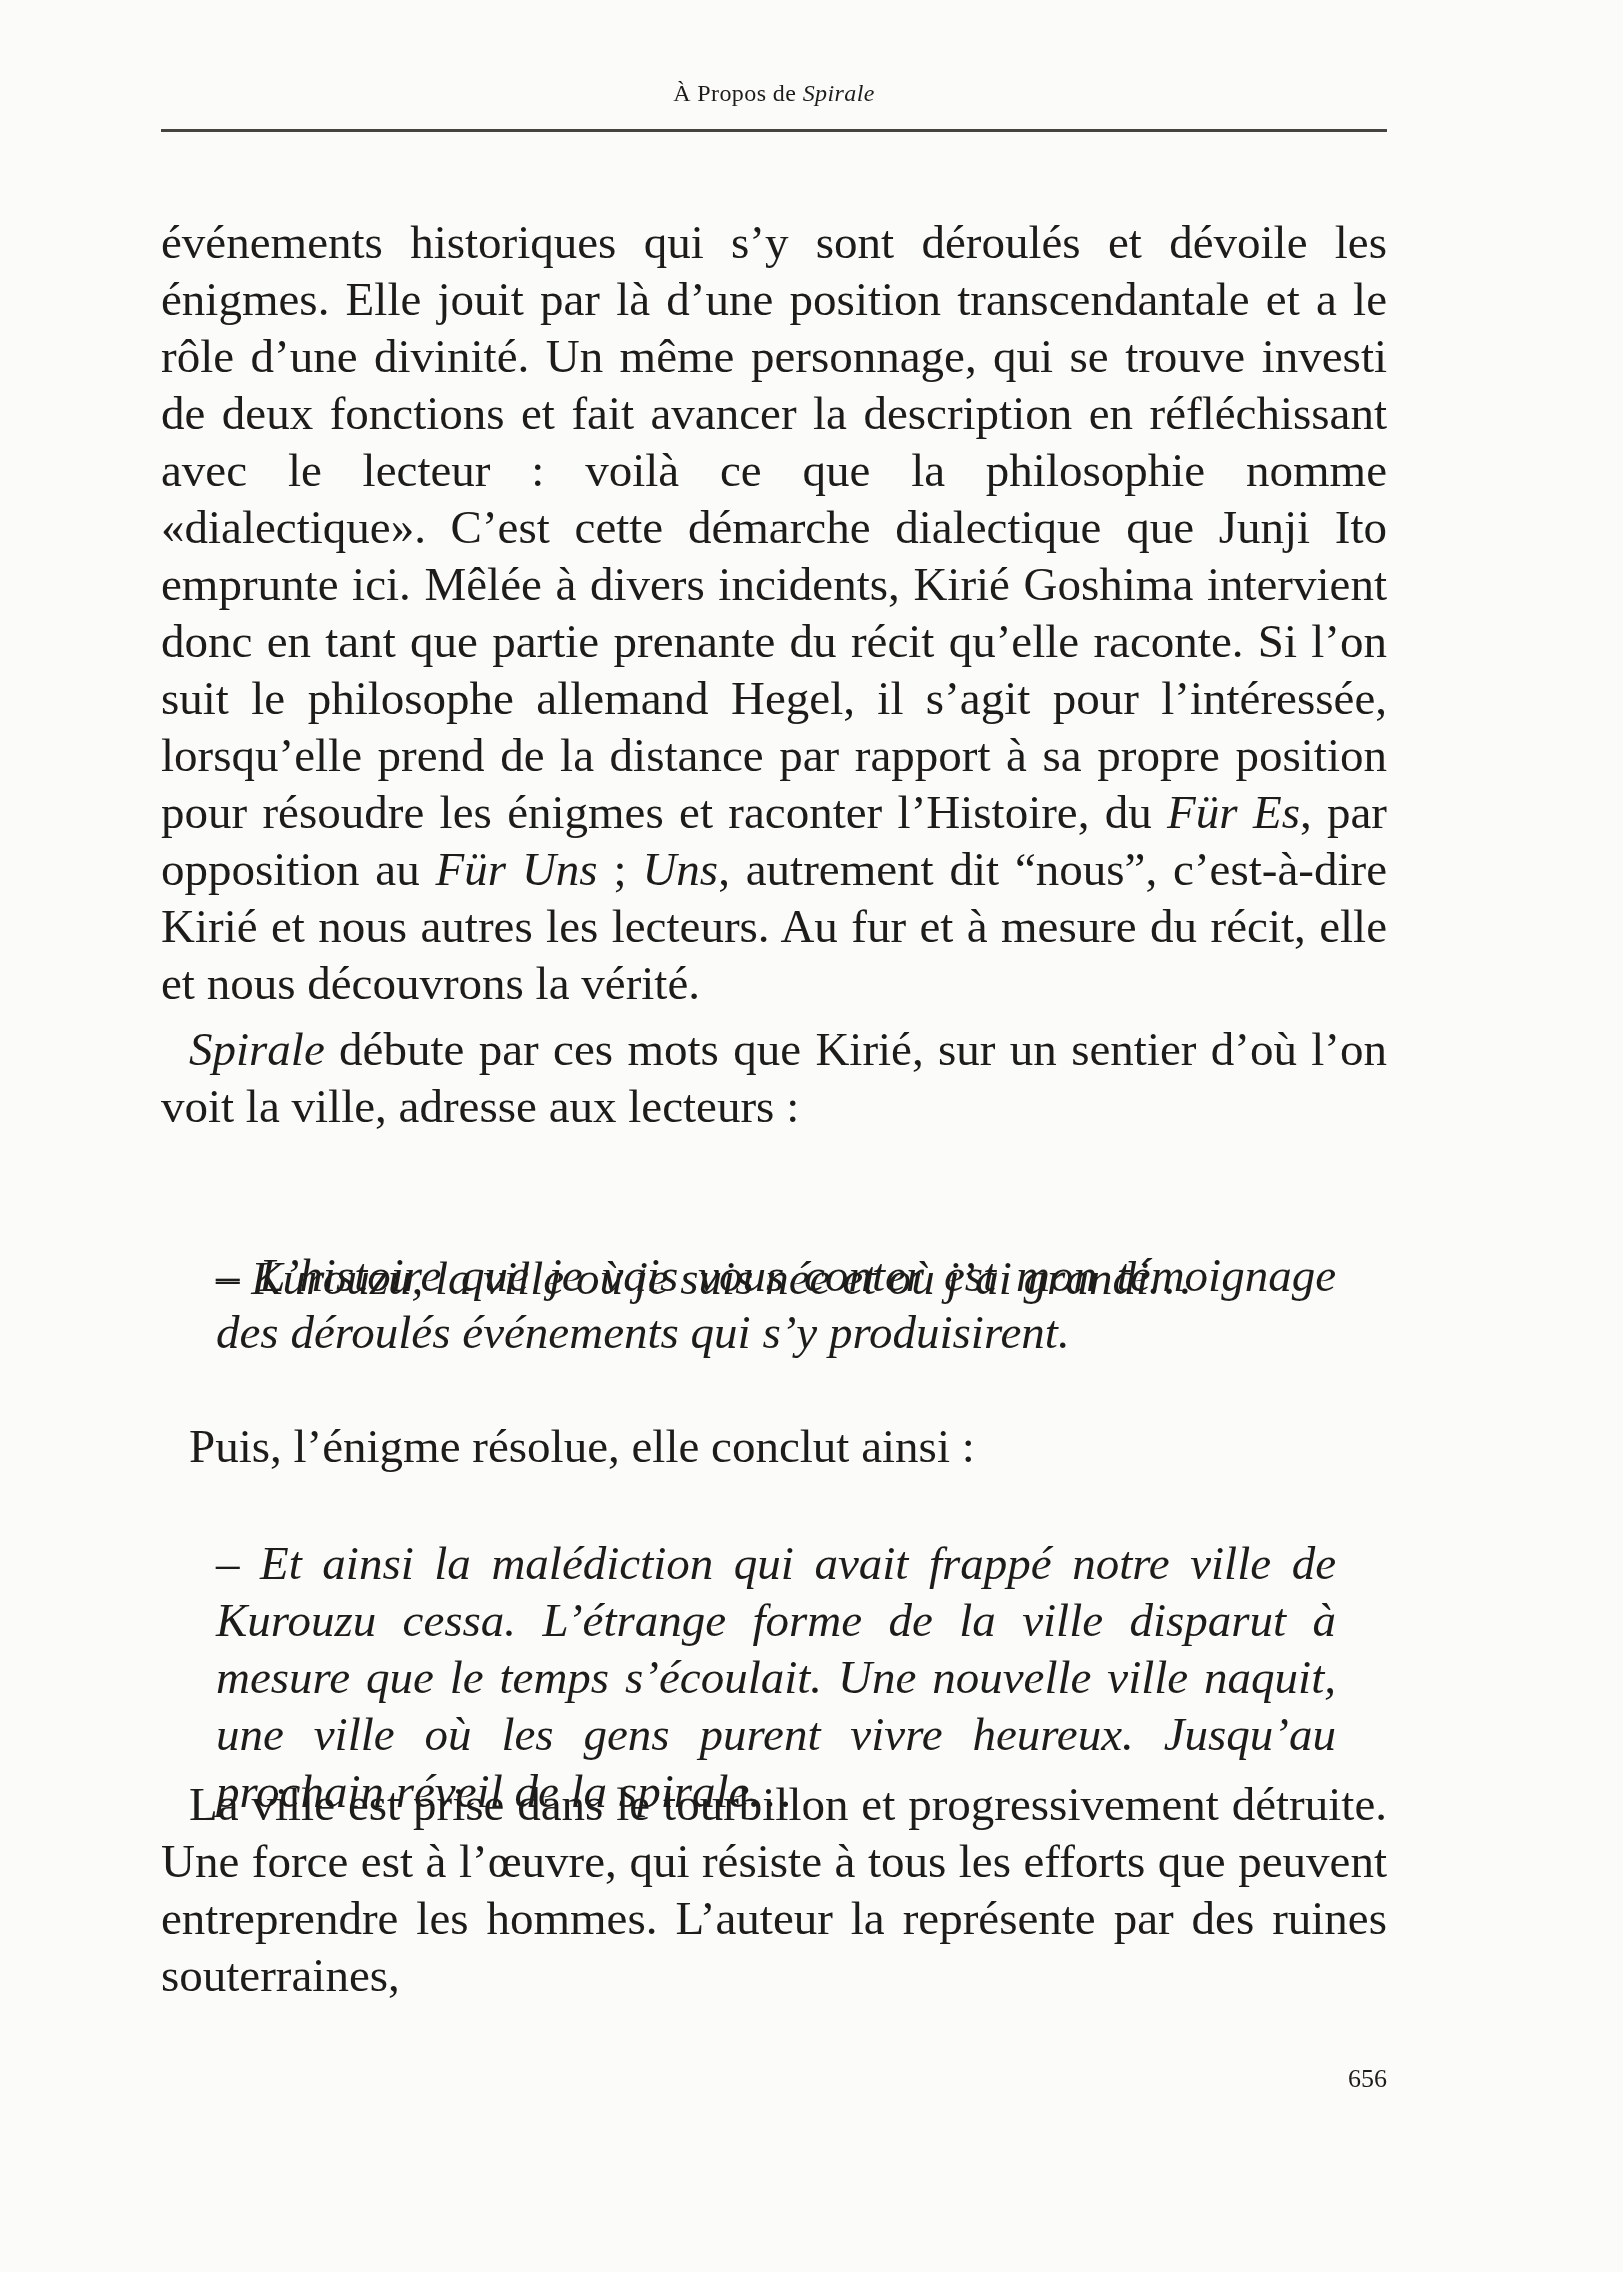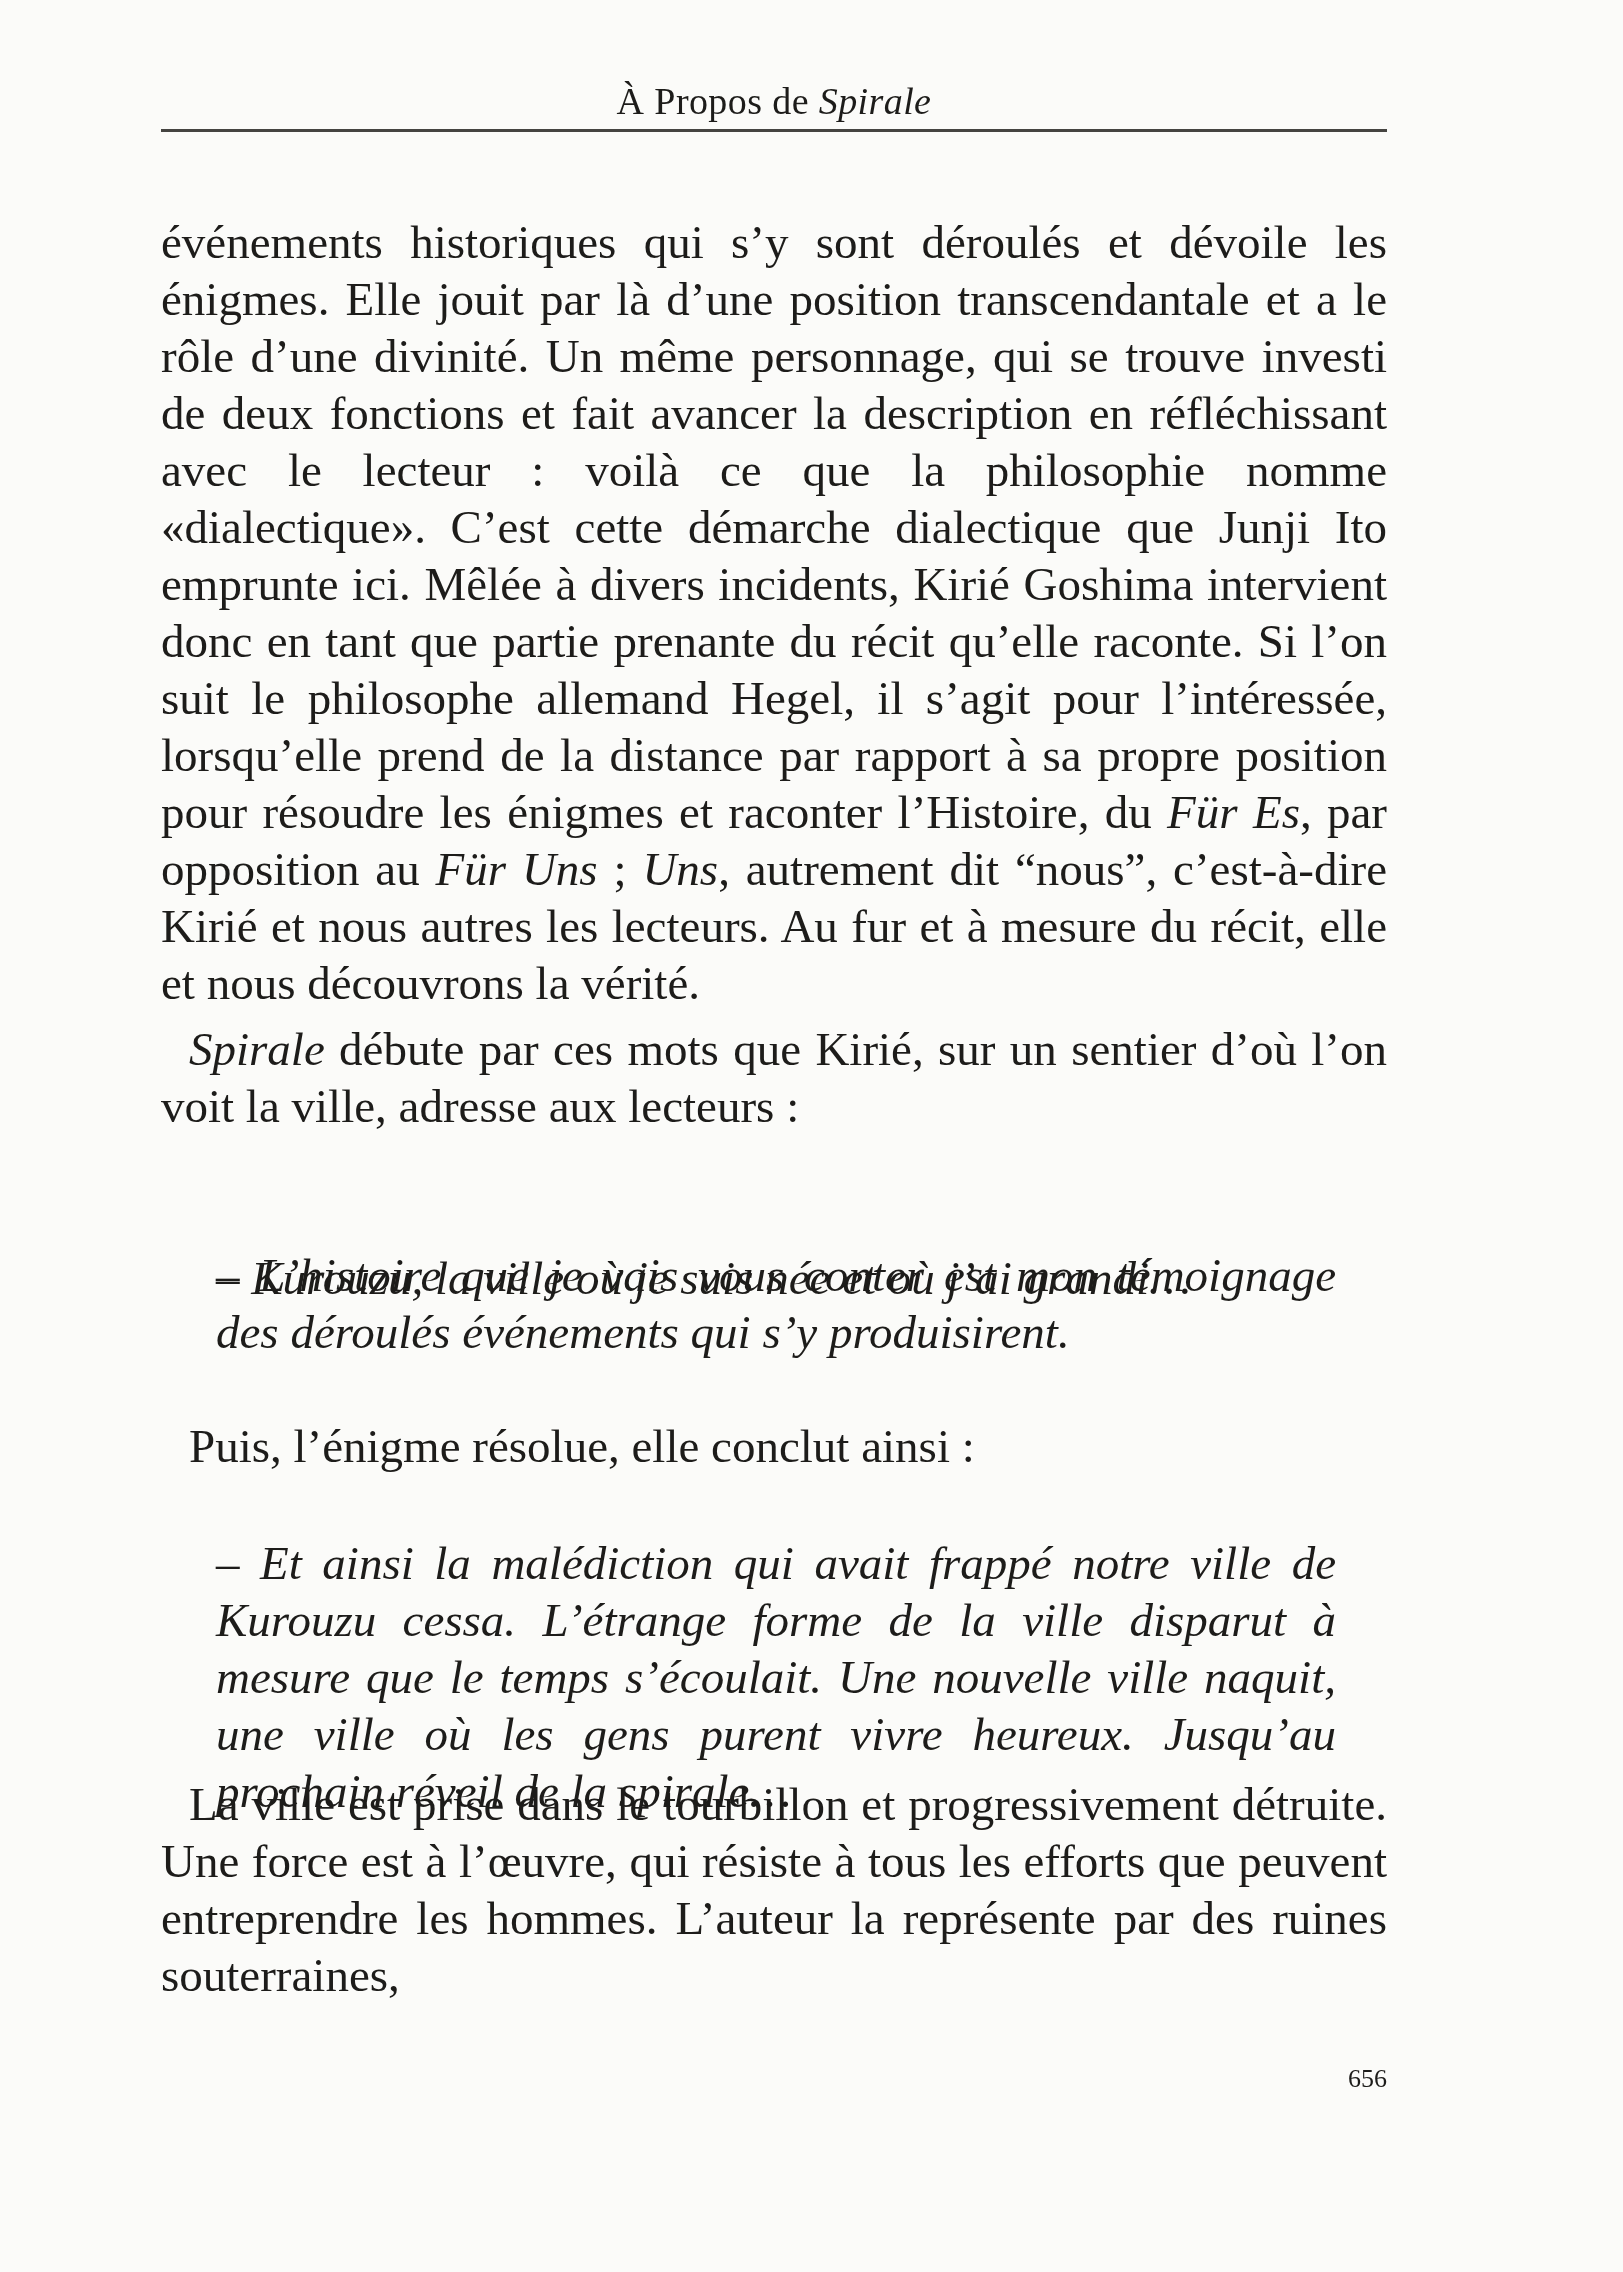--- a/index.html
+++ b/index.html
@@ -17,21 +17,21 @@
     color:var(--ink);
     font-family:"Liberation Serif","DejaVu Serif",serif;
     overflow:hidden;
   }
   .running-header{
     position:absolute;
     top:79px;
     left:161px;
     width:1226px;
     text-align:center;
-    font-size:38px;
+    font-size:24px;
     line-height:1.2;
     letter-spacing:0.4px;
     white-space:pre;
   }
   .running-header em{font-style:italic;}
   .rule{
     position:absolute;
     top:129px;
     left:161px;
     width:1226px;

